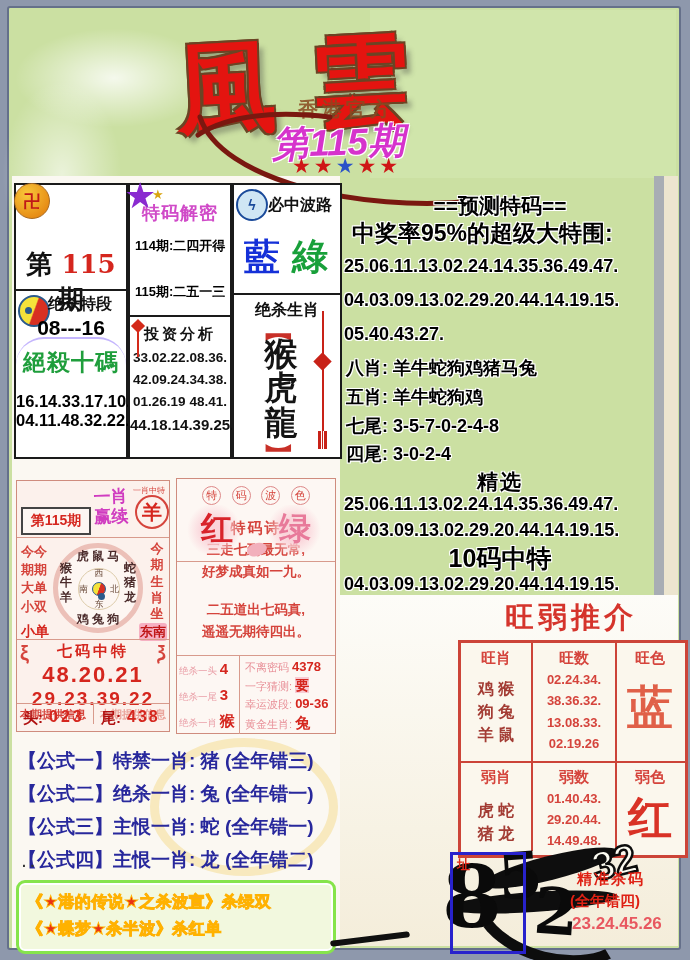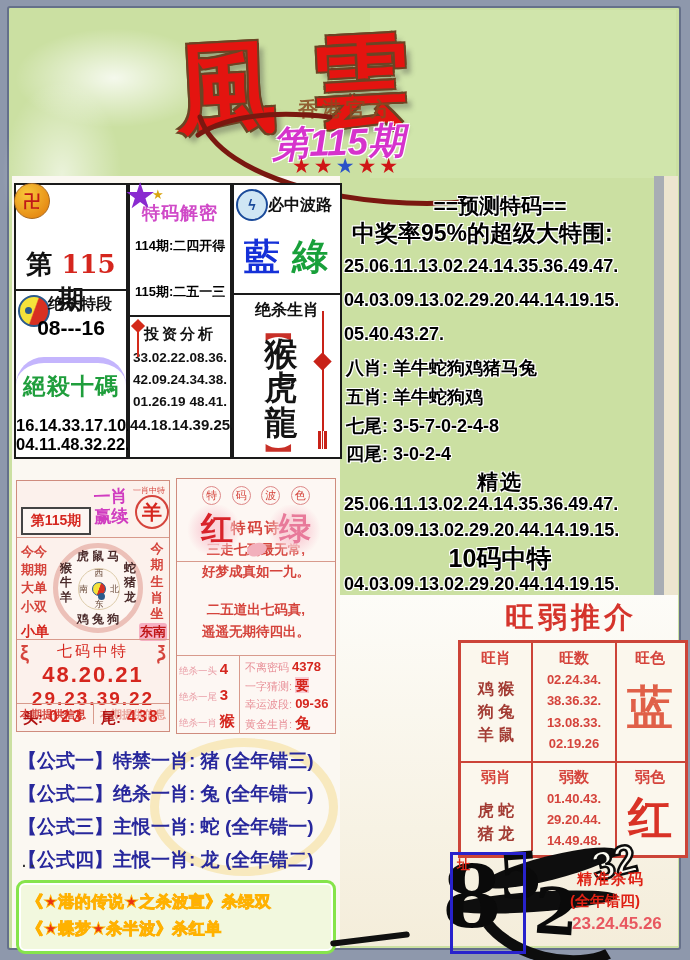--- a/index.html
+++ b/index.html
@@ -64,21 +64,21 @@
     <div class="cell ctr" style="top:62px;font-family:'DejaVu Serif',serif;font-weight:bold;font-size:26px;">
       <span style="color:#111;">第</span>
       <span style="color:#d5261e;">115</span>
       <span style="color:#111;">期</span>
     </div>
     <div class="cell" style="top:104px;height:52px;border-top:2px solid #1a1a1a;">
       <div class="yinyang" style="position:absolute;left:2px;top:4px;"></div>
       <div class="abs" style="left:32px;top:3px;font-size:16px;font-weight:bold;color:#111;">绝杀特段</div>
       <div class="cell ctr red" style="top:25px;font-size:21px;">08---16</div>
     </div>
-    <div class="cell" style="top:172px;height:114px;border-top:6px solid #c4b5fd;border-radius:28px;">
+    <div class="cell" style="top:152px;height:114px;border-top:2px solid #c4b5fd;border-radius:28px;">
       <div class="ctr grn" style="margin-top:8px;font-size:23px;letter-spacing:1px;">絕殺十碼</div>
       <div class="ctr red" style="margin-top:14px;font-size:16.5px;">16.14.33.17.10.</div>
       <div class="ctr red" style="font-size:16.5px;">04.11.48.32.22.</div>
     </div>
   </div>
 
   <div class="box" style="left:128px;top:183px;width:100px;height:272px;">
     <div class="abs" style="left:-6px;top:-10px;font-size:36px;color:#8a2ad0;">★</div>
     <div class="abs" style="left:22px;top:2px;font-size:13px;color:#d9a410;">★</div>
     <div class="ctr" style="margin-top:16px;font-size:18px;font-weight:bold;color:#d04ac8;letter-spacing:1px;text-shadow:1px 1px 0 #fff,-1px -1px 0 #fff;">特码解密</div>
@@ -177,21 +177,21 @@
     </div>
     <div class="abs pre ctr" style="left:132px;top:60px;width:16px;font-size:13px;font-weight:bold;color:#d5443c;line-height:1.25;">今
 期
 生
 肖
 坐</div>
     <div class="abs ctr" style="left:122px;top:142px;width:28px;font-size:13px;font-weight:bold;color:#c01818;background:#f6b0c2;border-radius:3px;">东南</div>
 
     <div class="abs" style="left:0;top:158px;width:100%;height:64px;border-top:1px solid #d89a8c;">
       <span class="abs" style="left:3px;top:2px;font-size:20px;color:#d5443c;font-weight:bold;">ξ</span>
-      <div class="ctr" style="margin-top:2px;font-size:15px;font-weight:normal;color:#d5261e;letter-spacing:3px;">七码中特</div>
+      <div class="ctr" style="margin-top:2px;font-size:15px;font-weight:bold;color:#d5261e;letter-spacing:3px;">七码中特</div>
       <span class="abs" style="right:3px;top:2px;font-size:20px;color:#d5443c;font-weight:bold;transform:scaleX(-1);">ξ</span>
       <div class="ctr ovalline" style="margin-top:1px;font-size:22px;font-weight:bold;color:#d5261e;">48.20.21</div>
       <div class="ctr ovalline" style="font-size:19px;font-weight:bold;color:#d5261e;">29.23.39.22</div>
     </div>
     <div class="abs" style="left:0;top:222px;width:100%;height:20px;border-top:1px solid #d89a8c;">
       <span style="position:absolute;left:3px;top:3px;font-size:11px;font-weight:bold;color:#d5443c;">本期提供信息</span>
       <span class="abs" style="left:50%;top:0;width:1px;height:100%;background:#d89a8c;"></span>
       <span style="position:absolute;right:3px;top:3px;font-size:11px;font-weight:bold;color:#eaa39a;">本期提供信息</span>
     </div>
     <div class="abs" style="left:0;top:242px;width:100%;height:8px;">

